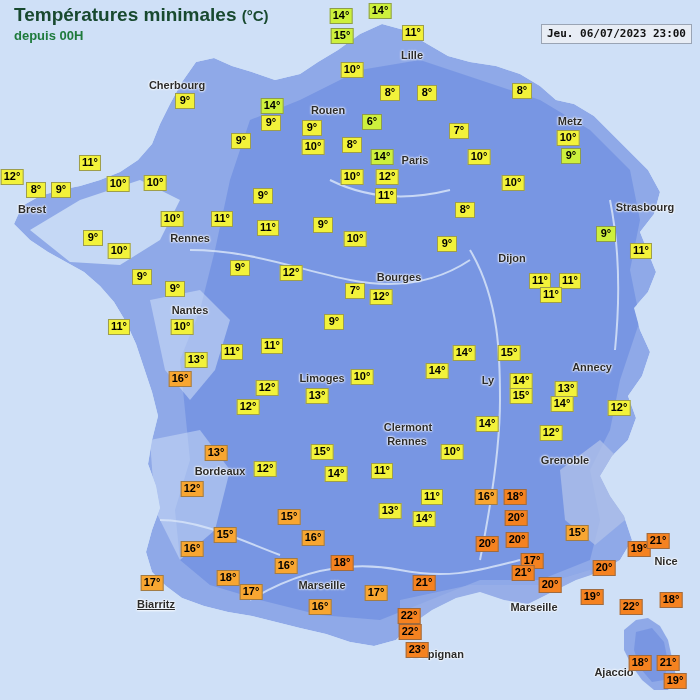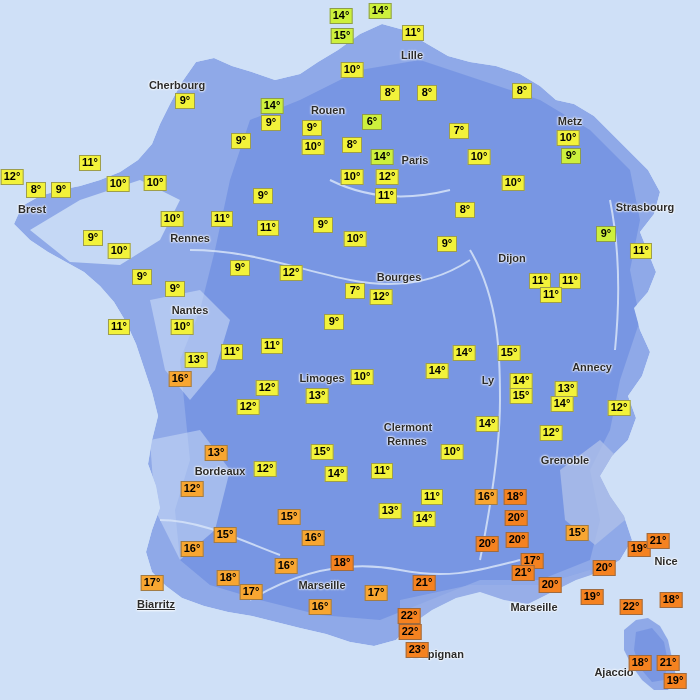--- a/index.html
+++ b/index.html
@@ -138,23 +138,29 @@
 
       <g>
         <path d="M624,630 L636,620 L648,618 L660,626 L668,640 L672,658 L676,676 L668,690
                  L654,690 L642,680 L632,666 L624,650 Z" fill="#8fa9e8"></path>
         <path d="M636,632 L652,628 L664,642 L668,662 L664,680 L652,682 L640,668 L634,650 Z" fill="#6f8fe0" opacity="0.7"></path>
       </g>
     </svg>
   </div>
 
   <div class="title-block">
+    <div class="title-main">
+      <span>Températures minimales</span>
+      <span class="unit">(°C)</span>
+    </div>
+    <div class="title-sub">depuis 00H</div>
   </div>
 
 
+  <div class="datebox">Jeu. 06/07/2023 23:00</div>
 
   <div id="city-layer">
       <div class="city" style="left: 177px; top: 85px;">Cherbourg</div>
       <div class="city" style="left: 412px; top: 55px;">Lille</div>
       <div class="city" style="left: 328px; top: 110px;">Rouen</div>
       <div class="city" style="left: 570px; top: 121px;">Metz</div>
       <div class="city" style="left: 415px; top: 160px;">Paris</div>
       <div class="city" style="left: 32px; top: 209px;">Brest</div>
       <div class="city" style="left: 645px; top: 207px;">Strasbourg</div>
       <div class="city" style="left: 190px; top: 238px;">Rennes</div>

